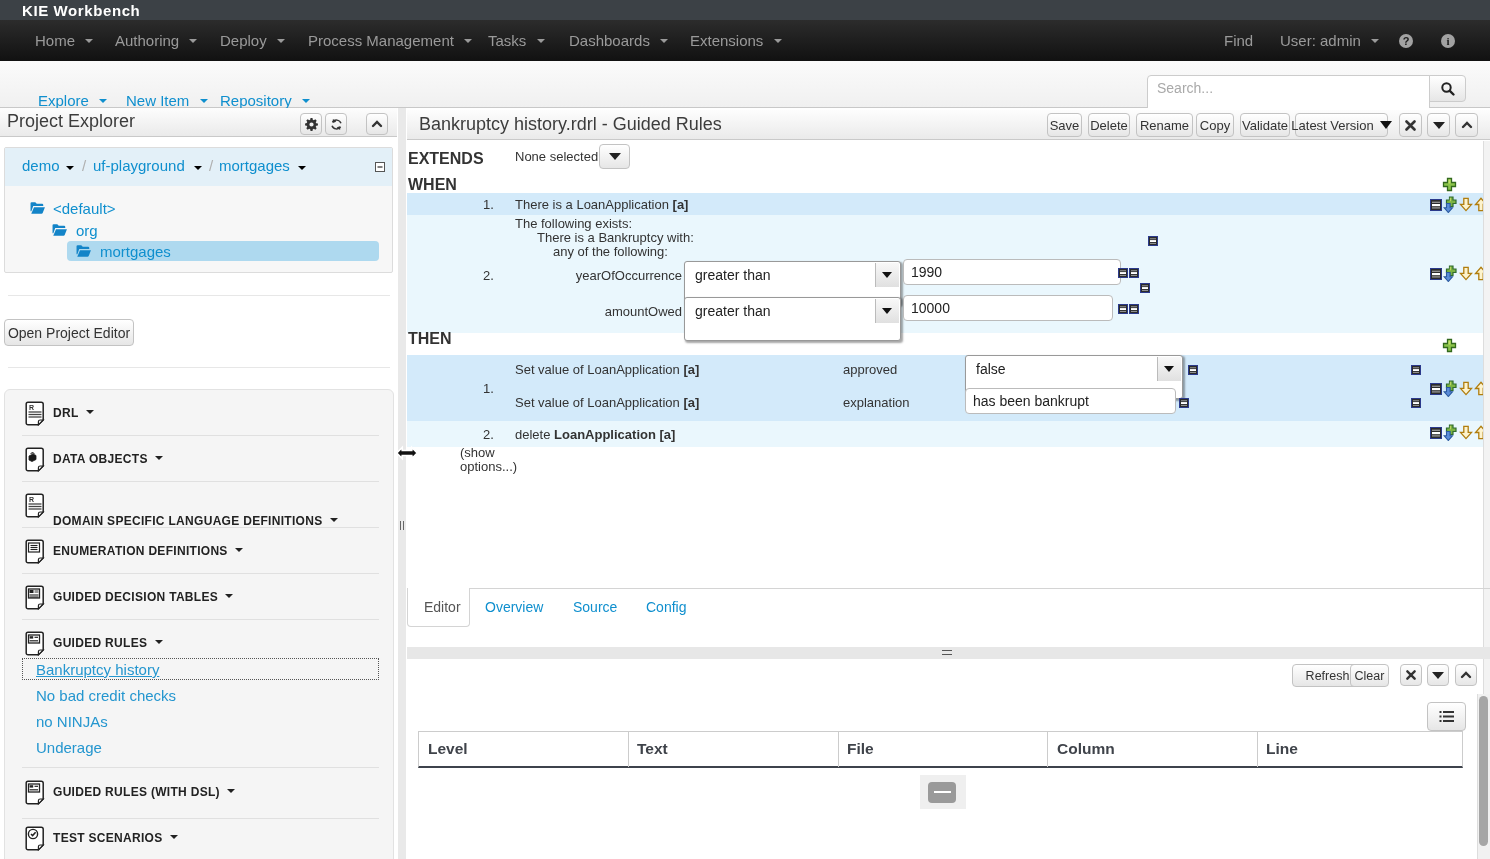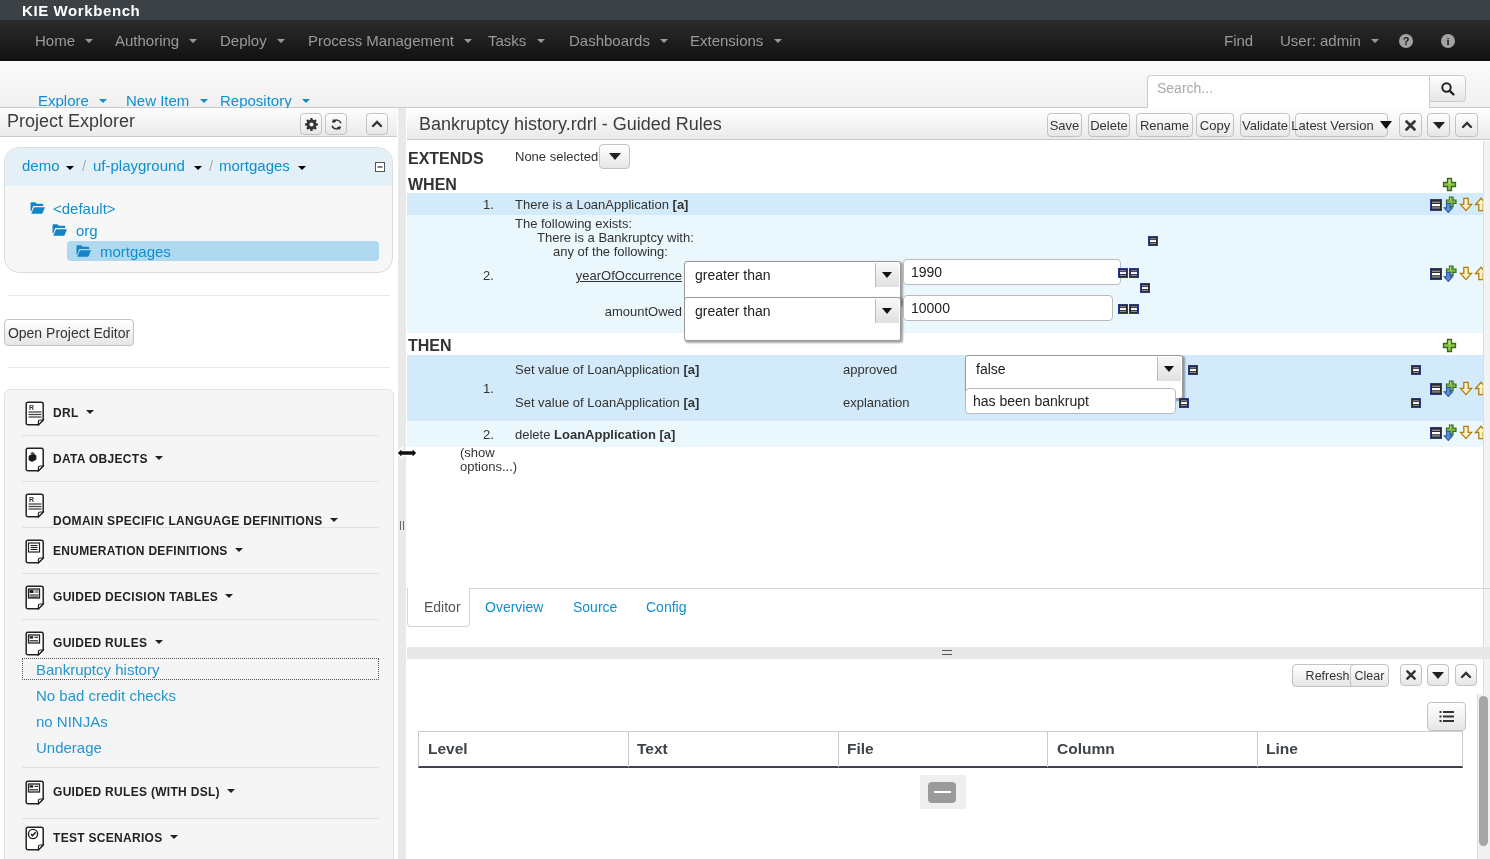--- a/index.html
+++ b/index.html
@@ -79,21 +79,21 @@
         <path fill="none" stroke="#333" stroke-width="1.8" d="M2.5 9.5A6 6 0 0 0 13 11"></path>
         <path fill="#333" d="M12.4 14.8 L12.8 10 L8.2 11.4 Z"></path>
       </svg>
     </div>
   <div class="btn" style="left:366px;top:5px;width:22px;height:22px;">
       <svg width="12" height="12" viewBox="0 0 12 12">
         <path fill="none" stroke="#333" stroke-width="2.4" stroke-linecap="round" d="M2 8 L6 4 L10 8"></path>
       </svg>
     </div>
 
-  <div class="abs" style="left:4px;top:39px;width:389px;height:126px;border:1px solid #dcdcdc;border-radius:15px;overflow:hidden;background:#f7f7f7;">
+  <div class="abs" style="left:4px;top:39px;width:389px;height:126px;border:1px solid #dcdcdc;border-radius:2px;overflow:hidden;background:#f7f7f7;">
     <div class="abs" style="left:0;top:0;width:100%;height:38px;background:#e3f0f8;"></div>
     <span class="abs blue" style="left:17px;top:9px;font-size:15px;">demo</span>
       <span class="caret abs" style="left:61px;top:18px;"></span>
     <span class="abs" style="left:77px;top:9px;font-size:15px;color:#b0b0b0;">/</span>
     <span class="abs blue" style="left:88px;top:9px;font-size:15px;">uf-playground</span>
       <span class="caret abs" style="left:189px;top:18px;"></span>
     <span class="abs" style="left:204px;top:9px;font-size:15px;color:#b0b0b0;">/</span>
     <span class="abs blue" style="left:214px;top:9px;font-size:15px;">mortgages</span>
       <span class="caret abs" style="left:293px;top:18px;"></span>
     <svg class="abs" style="left:370px;top:14px;" width="10" height="10" viewBox="0 0 10 10">
@@ -179,21 +179,21 @@
     <div class="abs doc" style="left:20px;top:241px;"><svg width="21" height="25" viewBox="0 0 21 25">
           <path d="M3 1.2 h13.2 a2 2 0 0 1 2 2 V19 l-4.8 4.8 H3 a1.8 1.8 0 0 1 -1.8 -1.8 V3 A1.8 1.8 0 0 1 3 1.2 Z" fill="#fff" stroke="#222" stroke-width="1.5"></path>
           <path d="M18.2 19 L13.4 23.8 L13.4 20.8 a1.8 1.8 0 0 1 1.8 -1.8 Z" fill="#fff" stroke="#222" stroke-width="1.2"></path>
           <rect x="3.5" y="4" width="11" height="8" fill="#fff" stroke="#222" stroke-width="1.3"></rect>
           <rect x="4.6" y="5.2" width="3.6" height="2.4" fill="#222"></rect>
           <line x1="9.5" y1="6.3" x2="13" y2="6.3" stroke="#222" stroke-width="1.2"></line>
           <line x1="4.6" y1="9.8" x2="13" y2="9.8" stroke="#222" stroke-width="1.2"></line>
         </svg></div>
     <span class="abs sechead" style="left:48px;top:246px;">GUIDED RULES&nbsp;&nbsp;<span class="caret" style="margin-top:-3px;"></span></span>
     <div class="abs" style="left:17px;top:268px;width:357px;height:22px;border:1px dotted #555;"></div>
-    <a class="abs flink" style="left:31px;top:271px;">Bankruptcy history</a>
+    <a class="abs flink" style="left:31px;top:271px;text-decoration:underline;">Bankruptcy history</a>
     <a class="abs flink" style="left:31px;top:297px;">No bad credit checks</a>
     <a class="abs flink" style="left:31px;top:323px;">no NINJAs</a>
     <a class="abs flink" style="left:31px;top:349px;">Underage</a>
     <div class="secdiv abs" style="top:377px;"></div>
     <div class="abs doc" style="left:20px;top:390px;"><svg width="21" height="25" viewBox="0 0 21 25">
           <path d="M3 1.2 h13.2 a2 2 0 0 1 2 2 V19 l-4.8 4.8 H3 a1.8 1.8 0 0 1 -1.8 -1.8 V3 A1.8 1.8 0 0 1 3 1.2 Z" fill="#fff" stroke="#222" stroke-width="1.5"></path>
           <path d="M18.2 19 L13.4 23.8 L13.4 20.8 a1.8 1.8 0 0 1 1.8 -1.8 Z" fill="#fff" stroke="#222" stroke-width="1.2"></path>
           <rect x="3.5" y="4" width="11" height="8" fill="#fff" stroke="#222" stroke-width="1.3"></rect>
           <rect x="4.6" y="5.2" width="3.6" height="2.4" fill="#222"></rect>
           <line x1="9.5" y1="6.3" x2="13" y2="6.3" stroke="#222" stroke-width="1.2"></line>
@@ -287,21 +287,21 @@
 <span class="abs gtext" style="left:108px;top:108px;">The following exists:</span>
 <span class="abs gtext" style="left:130px;top:122px;">There is a Bankruptcy with:</span>
 <span class="abs gtext" style="left:146px;top:136px;">any of the following:</span>
 <svg class="abs" style="left:741px;top:128px;" width="10" height="10" viewBox="0 0 10 10">
       <rect x="0.5" y="0.5" width="9" height="9" fill="#2b2b2b" stroke="#2b3a8c" stroke-width="1"></rect>
       <rect x="2" y="2.2" width="6" height="1.1" fill="#8f8f8f"></rect>
       <rect x="2" y="4.1" width="6" height="1.9" fill="#fff"></rect>
       <rect x="2" y="6.9" width="6" height="1.1" fill="#8f8f8f"></rect>
     </svg>
 <span class="abs gtext" style="left:76px;top:160px;">2.</span>
-<div class="abs gtext" style="left:75px;top:160px;width:200px;text-align:right;text-decoration:underline;">yearOfOccurrence</div>
+<div class="abs gtext" style="left:75px;top:160px;width:200px;text-align:right;">yearOfOccurrence</div>
 <div class="gsel" style="left:277px;top:153px;width:217px;">
       <span class="txt">greater than</span>
       <span class="dd"></span>
     </div>
 <div class="ginp" style="left:496px;top:151px;width:218px;">1990</div>
 <svg class="abs" style="left:711px;top:160px;" width="10" height="10" viewBox="0 0 10 10">
       <rect x="0.5" y="0.5" width="9" height="9" fill="#2b2b2b" stroke="#2b3a8c" stroke-width="1"></rect>
       <rect x="2" y="2.2" width="6" height="1.1" fill="#8f8f8f"></rect>
       <rect x="2" y="4.1" width="6" height="1.9" fill="#fff"></rect>
       <rect x="2" y="6.9" width="6" height="1.1" fill="#8f8f8f"></rect>
@@ -346,21 +346,21 @@
       <rect x="2" y="2.2" width="6" height="1.1" fill="#8f8f8f"></rect>
       <rect x="2" y="4.1" width="6" height="1.9" fill="#fff"></rect>
       <rect x="2" y="6.9" width="6" height="1.1" fill="#8f8f8f"></rect>
     </svg>
     <svg class="abs" style="left:722px;top:196px;" width="10" height="10" viewBox="0 0 10 10">
       <rect x="0.5" y="0.5" width="9" height="9" fill="#2b2b2b" stroke="#2b3a8c" stroke-width="1"></rect>
       <rect x="2" y="2.2" width="6" height="1.1" fill="#8f8f8f"></rect>
       <rect x="2" y="4.1" width="6" height="1.9" fill="#fff"></rect>
       <rect x="2" y="6.9" width="6" height="1.1" fill="#8f8f8f"></rect>
     </svg>
-<span class="abs seclabel" style="left:1px;top:229px;">THEN</span>
+<span class="abs seclabel" style="left:1px;top:222px;">THEN</span>
 <svg class="abs" style="left:1035px;top:230px;" width="15" height="15" viewBox="0 0 15 15">
       <path d="M5.5 1.5 h4 v4 h4 v4 h-4 v4 h-4 v-4 h-4 v-4 h4 Z" fill="#8bc34a" stroke="#33691e" stroke-width="1.3"></path>
       <path d="M6.5 2.5 h2 v4 h-2 Z" fill="#c5e06b"></path>
     </svg>
 <div class="abs" style="left:0;top:247px;width:1076px;height:66px;background:#d3eafa;"></div>
 <span class="abs gtext" style="left:76px;top:273px;">1.</span>
 <span class="abs gtext" style="left:108px;top:254px;">Set value of LoanApplication <b>[a]</b></span>
 <span class="abs gtext" style="left:436px;top:254px;">approved</span>
 <div class="gsel" style="left:558px;top:247px;width:218px;">
       <span class="txt">false</span>

